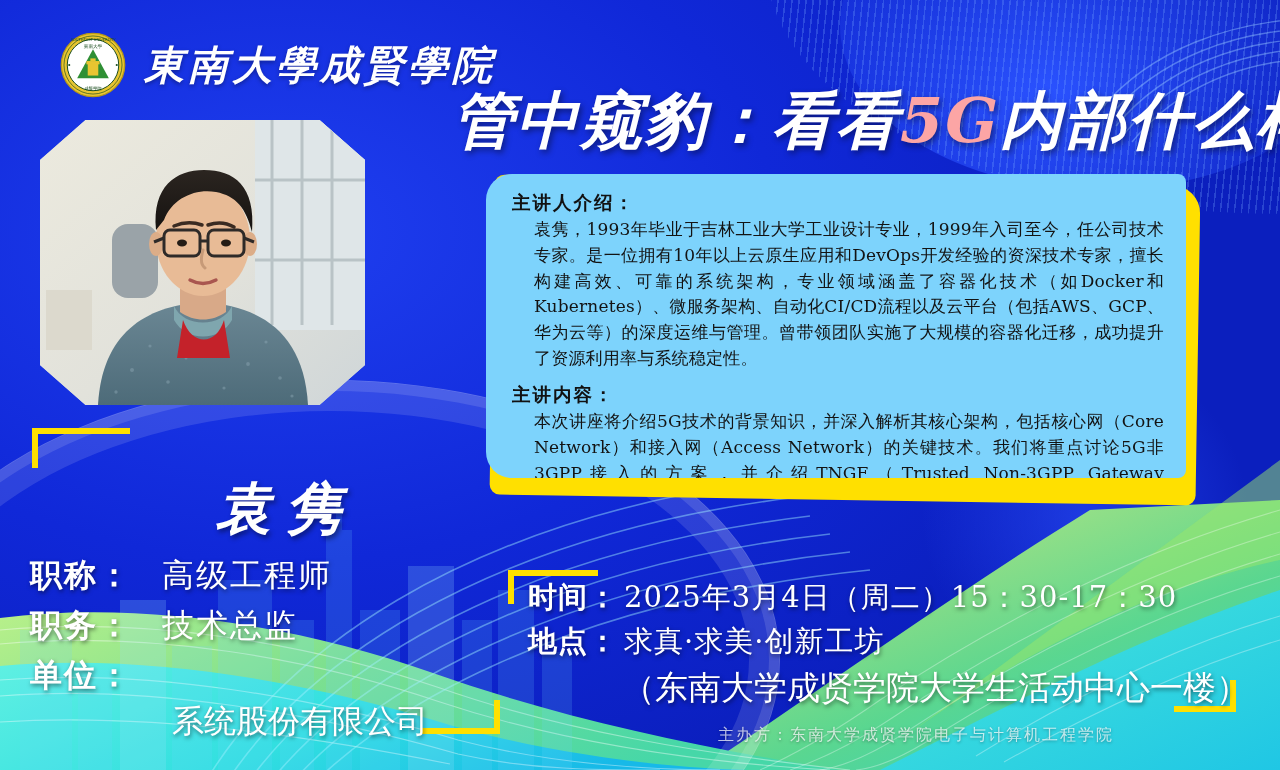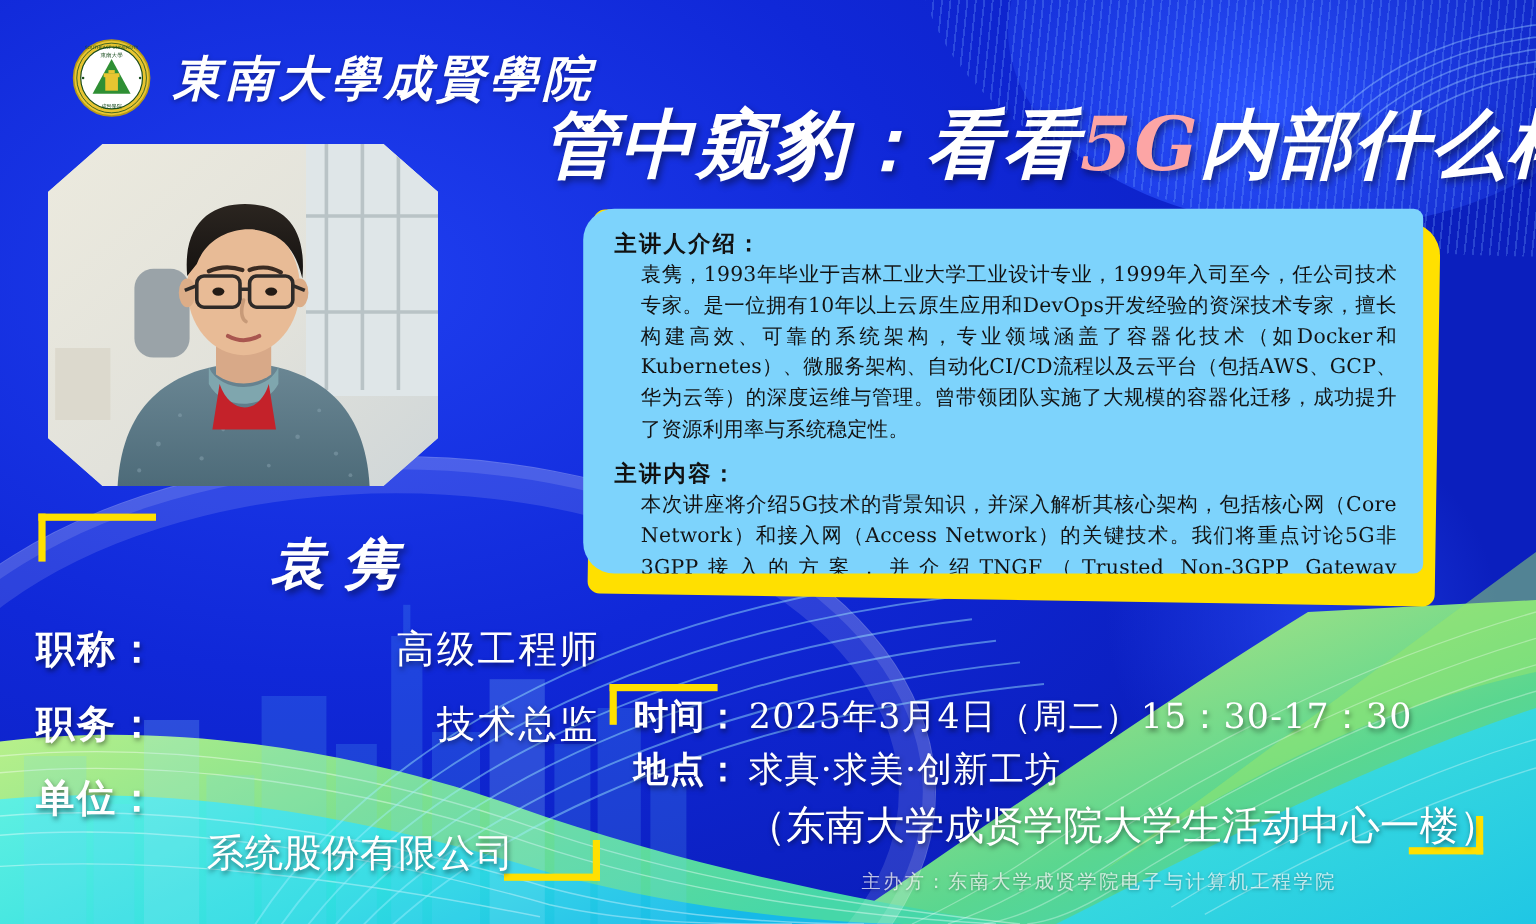--- a/index.html
+++ b/index.html
@@ -84,27 +84,27 @@
      overflow:hidden; position:relative;
      background:#cfd6dc; }
 
   
   .bracket { position:absolute; z-index:38; }
   .bracket i { position:absolute; background:#ffe000; display:block; }
 
   .speaker-block { position:absolute; left:30px; top:440px; width:470px;
      z-index:38; color:#fff; }
   .sp-name { font-family:"DejaVu Serif","Liberation Serif",serif;
-     font-weight:bold; font-style:italic; font-size:46px; letter-spacing:14px;
+     font-weight:bold; font-style:italic; font-size:56px; letter-spacing:14px;
      text-align:center; margin-left:40px;
-     text-shadow:2px 3px 5px rgba(0,0,0,.45); }
+     text-shadow:2px 3px 5px rgba(0,0,0,.45);margin-top:32px; }
   .sp-row { display:flex; align-items:baseline; font-size:32px;
-     margin-top:18px; letter-spacing:2px;
+     margin-top:6px; letter-spacing:2px;
      font-family:Liberation Sans, sans-serif;
-     text-shadow:1px 2px 4px rgba(0,0,0,.5);justify-content:space-between; }
+     text-shadow:1px 2px 4px rgba(0,0,0,.5); }
   .sp-label { font-weight:bold; width:132px; flex:none; }
   .sp-val { font-weight:normal; }
   .sp-val2 { margin-left:142px; font-size:32px; margin-top:2px;
      font-family:Liberation Mono, monospace;
      text-shadow:1px 2px 4px rgba(0,0,0,.5); }
 
   
   .card-shadow { position:absolute; left:492px; top:180px;
      width:706px; height:320px; background:#ffe000;
      border-radius:10px 28px 10px 10px;

